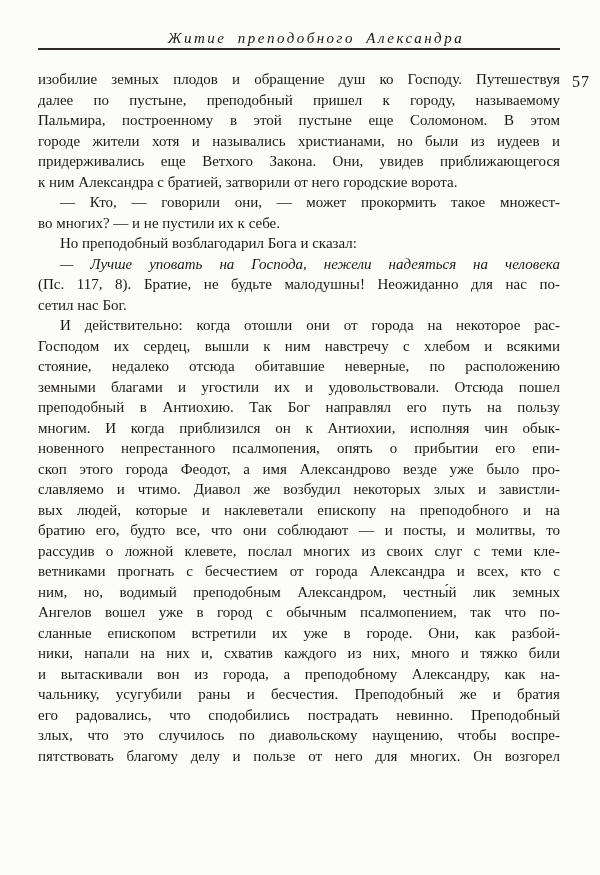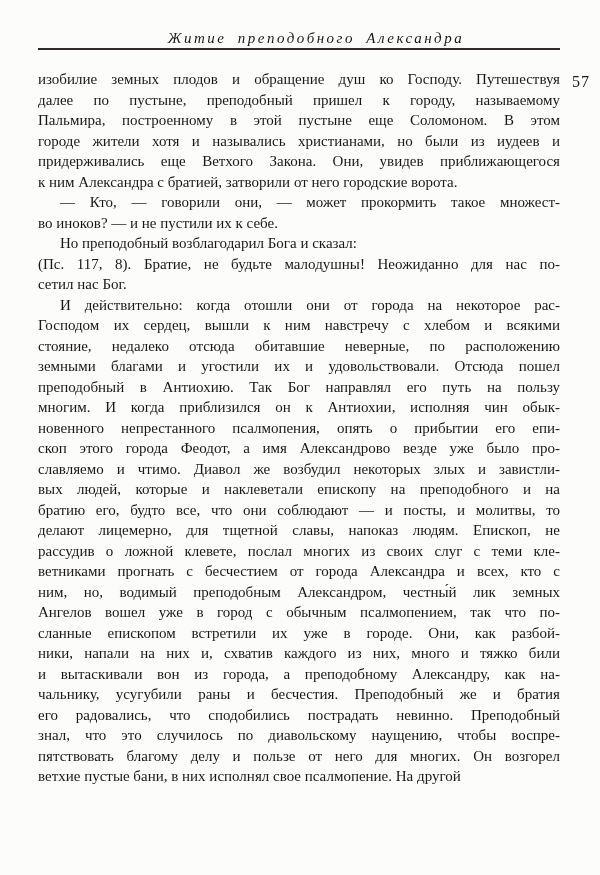--- a/index.html
+++ b/index.html
@@ -84,42 +84,41 @@
   <div class="running-head-page">57</div>
   <div class="head-rule"></div>
   <div class="text-block" id="text-block">
       <div class="line">изобилие земных плодов и обращение душ ко Господу. Путешествуя</div>
       <div class="line">далее по пустыне, преподобный пришел к городу, называемому</div>
       <div class="line">Пальмира, построенному в этой пустыне еще Соломоном. В этом</div>
       <div class="line">городе жители хотя и назывались христианами, но были из иудеев и</div>
       <div class="line">придерживались еще Ветхого Закона. Они, увидев приближающегося</div>
       <div class="line last">к ним Александра с братией, затворили от него городские ворота.</div>
       <div class="line indent">— Кто, — говорили они, — может прокормить такое множест-</div>
-      <div class="line last">во иноков? — и не пустили их к себе.</div>
+      <div class="line last">во многих? — и не пустили их к себе.</div>
       <div class="line indent last">Но преподобный возблагодарил Бога и сказал:</div>
+      <div class="line indent italic">— Лучше уповать на Господа, нежели надеяться на человека</div>
       <div class="line">(Пс. 117, 8). Братие, не будьте малодушны! Неожиданно для нас по-</div>
       <div class="line last">сетил нас Бог.</div>
       <div class="line indent">И действительно: когда отошли они от города на некоторое рас-</div>
       <div class="line">Господом их сердец, вышли к ним навстречу с хлебом и всякими</div>
       <div class="line">стояние, недалеко отсюда обитавшие неверные, по расположению</div>
       <div class="line">земными благами и угостили их и удовольствовали. Отсюда пошел</div>
       <div class="line">преподобный в Антиохию. Так Бог направлял его путь на пользу</div>
       <div class="line">многим. И когда приблизился он к Антиохии, исполняя чин обык-</div>
       <div class="line">новенного непрестанного псалмопения, опять о прибытии его епи-</div>
       <div class="line">скоп этого города Феодот, а имя Александрово везде уже было про-</div>
       <div class="line">славляемо и чтимо. Диавол же возбудил некоторых злых и завистли-</div>
       <div class="line">вых людей, которые и наклеветали епископу на преподобного и на</div>
       <div class="line">братию его, будто все, что они соблюдают — и посты, и молитвы, то</div>
-      <div class="line">делают лицемерно, для тщетной славы, напоказ людям. Епископ, не</div>
       <div class="line">рассудив о ложной клевете, послал многих из своих слуг с теми кле-</div>
       <div class="line">ветниками прогнать с бесчестием от города Александра и всех, кто с</div>
       <div class="line">ним, но, водимый преподобным Александром, честны́й лик земных</div>
       <div class="line">Ангелов вошел уже в город с обычным псалмопением, так что по-</div>
       <div class="line">сланные епископом встретили их уже в городе. Они, как разбой-</div>
       <div class="line">ники, напали на них и, схватив каждого из них, много и тяжко били</div>
       <div class="line">и вытаскивали вон из города, а преподобному Александру, как на-</div>
       <div class="line">чальнику, усугубили раны и бесчестия. Преподобный же и братия</div>
       <div class="line">его радовались, что сподобились пострадать невинно. Преподобный</div>
-      <div class="line">знал, что это случилось по диавольскому наущению, чтобы воспре-</div>
+      <div class="line">злых, что это случилось по диавольскому наущению, чтобы воспре-</div>
       <div class="line">пятствовать благому делу и пользе от него для многих. Он возгорел</div>
-      <div class="line last">ветхие пустые бани, в них исполнял свое псалмопение. На другой</div>
     </div>
 </div>
 
 </body></html>

